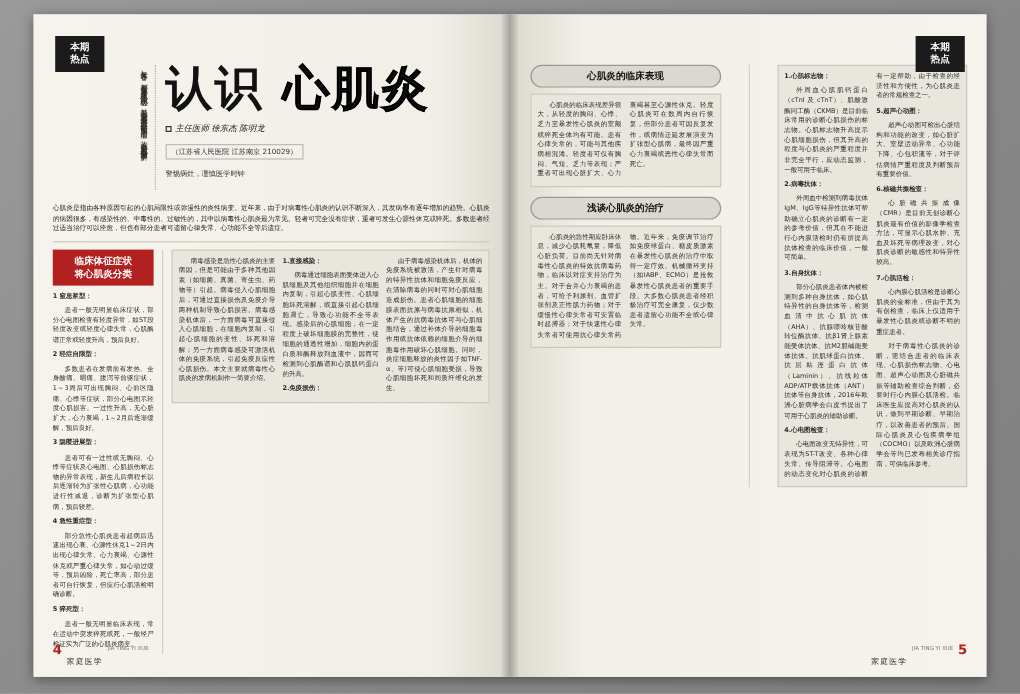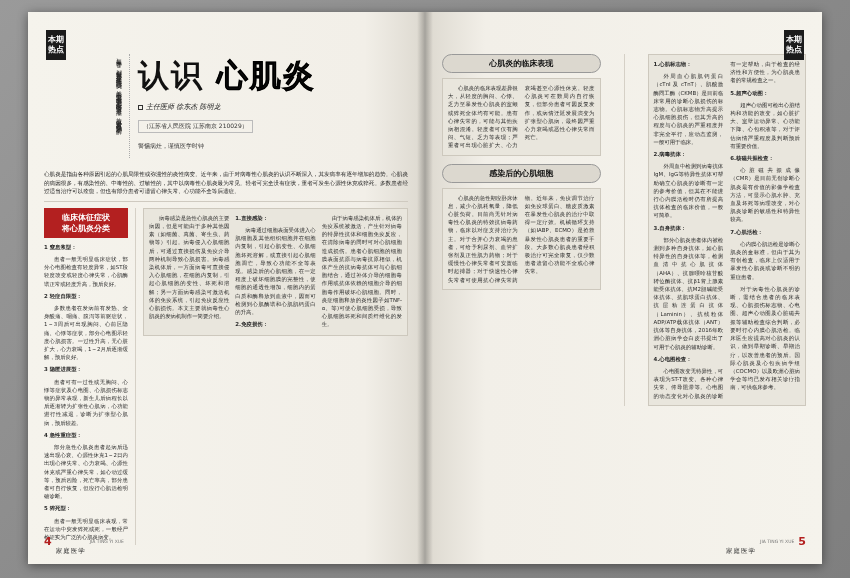--- a/index.html
+++ b/index.html
@@ -40,40 +40,40 @@
   #spine {
     position: absolute; left: 50%; top: 0; width: 16px; height: 552px;
     transform: translateX(-50%);
     background: linear-gradient(90deg, rgba(0,0,0,0) 0%, rgba(0,0,0,.22) 45%, rgba(0,0,0,.22) 55%, rgba(0,0,0,0) 100%);
     pointer-events: none;
   }
 
   
   .corner-tab {
     position: absolute; top: 18px;
-    width: 20px; height: 30px;
+    width: 41px; height: 30px;
     background: #1b1b1b; color: #fff;
     font-size: 8px; line-height: 10px; font-weight: bold;
     display: flex; flex-direction: column; align-items: center; justify-content: center;
     letter-spacing: 0;
   }
   .corner-tab.l { left: 18px; }
   .corner-tab.r { right: 18px; }
 
   
   .head-wrap { display: flex; gap: 8px; margin: 26px 0 0 0; height: 116px; }
   .head-note {
     width: 86px; font-size: 6px; line-height: 11px; color: #222;
     writing-mode: vertical-rl; text-orientation: upright;
     height: 104px; letter-spacing: 1px;
     border-right: 1px dotted #aaa; padding-right: 4px;
   }
   .title-block { flex: 1; padding-top: 4px; }
   .title-main {
-    font-size: 31px; font-weight: bold; color: #111;
+    font-size: 39px; font-weight: bold; color: #111;
     letter-spacing: 2px; line-height: 34px;
     font-family: "DejaVu Sans", sans-serif;
   }
   .title-main .hl { color: #111; -webkit-text-stroke: 0.6px #000; }
   .byline { margin-top: 10px; font-size: 7px; color: #222; line-height: 11px; font-style: italic; }
   .byline .sq { display:inline-block;width:5px;height:5px;border:1px solid #333;margin-right:3px;vertical-align:middle;}
   .affil { margin-top: 3px; font-size: 6px; color: #333; border:1px solid #bbb; display:inline-block; padding:1px 4px;}
   .pub-note { margin-top: 8px; font-size: 6px; color: #333; line-height: 9px;}
 
   
@@ -203,21 +203,21 @@
       <div class="cols" style="margin-top:26px;gap:23px;">
 
         <div class="col">
           <div class="round-head dark">心肌炎的临床表现</div>
           <div class="panel" style="margin-bottom:8px;">
             <div class="body-text two-col-body">
               <p>心肌炎的临床表现差异很大，从轻度的胸闷、心悸、乏力至暴发性心肌炎的室颤或猝死全体均有可能。患有心律失常的，可能与其他疾病相混淆。轻度者可仅有胸闷、气短、乏力等表现；严重者可出现心脏扩大、心力衰竭甚至心源性休克。轻度心肌炎可在数周内自行恢复，但部分患者可因反复发作，或病情迁延发展演变为扩张型心肌病，最终因严重心力衰竭或恶性心律失常而死亡。</p>
             </div>
           </div>
 
-          <div class="round-head dark">感染后的心肌细胞</div>
+          <div class="round-head dark">浅谈心肌炎的治疗</div>
           <div class="panel">
             <div class="body-text two-col-body">
               <p>心肌炎的急性期应卧床休息，减少心肌耗氧量，降低心脏负荷。目前尚无针对病毒性心肌炎的特效抗病毒药物，临床以对症支持治疗为主。对于合并心力衰竭的患者，可给予利尿剂、血管扩张剂及正性肌力药物；对于缓慢性心律失常者可安置临时起搏器；对于快速性心律失常者可使用抗心律失常药物。近年来，免疫调节治疗如免疫球蛋白、糖皮质激素在暴发性心肌炎的治疗中取得一定疗效。机械循环支持（如IABP、ECMO）是抢救暴发性心肌炎患者的重要手段。大多数心肌炎患者经积极治疗可完全康复，仅少数患者遗留心功能不全或心律失常。</p>
             </div>
           </div>
         </div>
 
         <div class="vr"></div>
 
         <div class="col">

